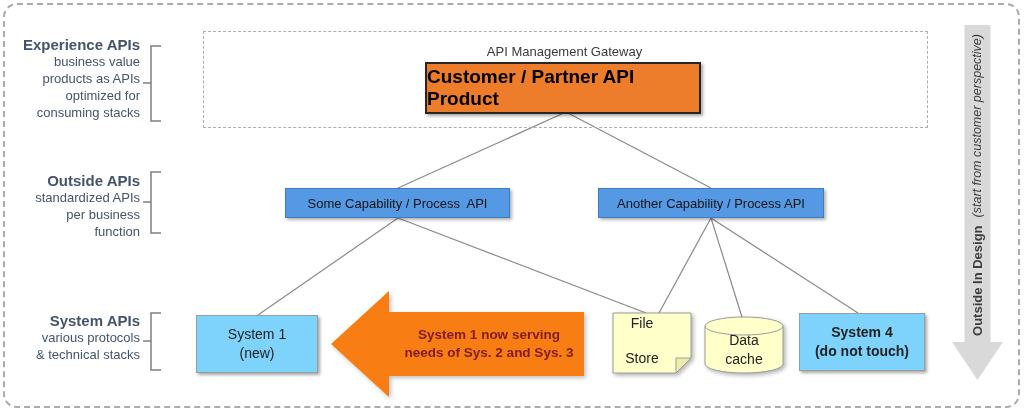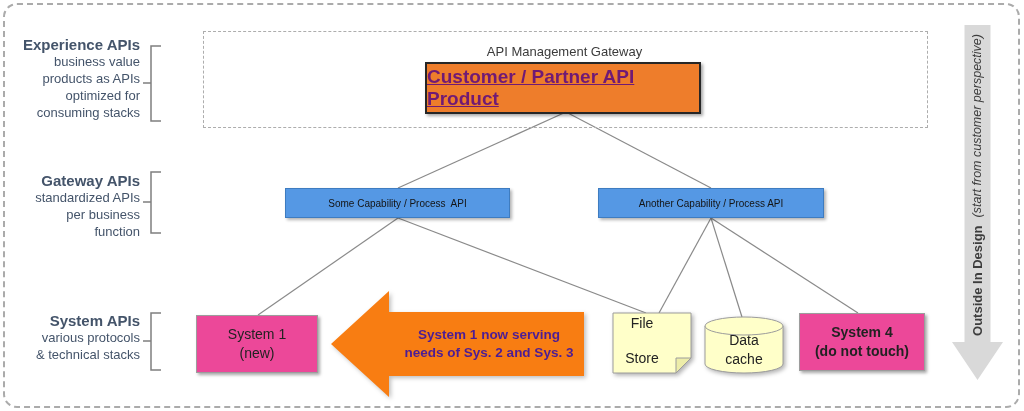--- a/index.html
+++ b/index.html
@@ -22,42 +22,41 @@
     border:1px dashed #adadad;z-index:2;background:transparent;
   }
   .gateway-label{
     position:absolute;left:203px;top:44px;width:723px;text-align:center;
     font-size:13px;color:#3b3b3b;z-index:3;
   }
   .product-box{
     position:absolute;left:425px;top:62px;width:272px;height:48px;
     background:#EE7D2B;border:2px solid #262626;z-index:3;
     display:flex;align-items:center;justify-content:center;
-    color:#701a75;font-size:19px;font-weight:bold;
+    color:#000000;font-size:19px;font-weight:bold;
     box-shadow:2px 2px 3px rgba(0,0,0,.35);
-    text-decoration:underline;
   }
   .process-box{
     position:absolute;top:188px;height:28px;background:#5598E4;
     border:1.5px solid #3E7CC0;z-index:3;display:flex;align-items:center;justify-content:center;
-    font-size:10px;color:#141414;box-shadow:2px 2px 3px rgba(0,0,0,.3);white-space:pre;
+    font-size:13px;color:#141414;box-shadow:2px 2px 3px rgba(0,0,0,.3);white-space:pre;
   }
   .yellow-box{
-    position:absolute;background:#ec4899;border:1px solid #9c9c9c;z-index:3;
+    position:absolute;background:#7dd3fc;border:1px solid #9c9c9c;z-index:3;
     display:flex;flex-direction:column;align-items:center;justify-content:center;
     font-size:14px;color:#222;line-height:19px;box-shadow:2px 2px 3px rgba(0,0,0,.35);
   }
   .shape-text{
     position:absolute;z-index:4;display:flex;flex-direction:column;align-items:center;justify-content:center;
     font-size:14px;color:#222;line-height:19px;text-align:center;
   }
   .annotation-text{
     position:absolute;left:397px;top:316px;width:184px;height:56px;z-index:4;
     display:flex;align-items:center;justify-content:center;text-align:center;
-    color:#4c1d95;font-weight:bold;font-size:13.5px;line-height:18px;
+    color:#7f1d1d;font-weight:bold;font-size:13.5px;line-height:18px;
   }
   .side-arrow-label{
     position:absolute;left:812px;top:172px;width:330px;height:26px;z-index:3;
     transform:rotate(-90deg);transform-origin:center;
     display:flex;align-items:center;justify-content:center;white-space:nowrap;color:#3d3d3d;
   }
   .side-arrow-label .b{font-weight:bold;font-size:13px;}
   .side-arrow-label .i{font-style:italic;font-size:12.5px;margin-left:8px;}
 </style>
 </head>
@@ -102,21 +101,21 @@
 
   <div class="side-label" style="top:36px;">
     <div class="t">Experience APIs</div>
     <div class="l">business value</div>
     <div class="l">products as APIs</div>
     <div class="l">optimized for</div>
     <div class="l">consuming stacks</div>
   </div>
 
   <div class="side-label" style="top:172px;">
-    <div class="t">Gateway APIs</div>
+    <div class="t">Outside APIs</div>
     <div class="l">standardized APIs</div>
     <div class="l">per business</div>
     <div class="l">function</div>
   </div>
 
   <div class="side-label" style="top:312px;">
     <div class="t">System APIs</div>
     <div class="l">various protocols</div>
     <div class="l">&amp; technical stacks</div>
   </div>

